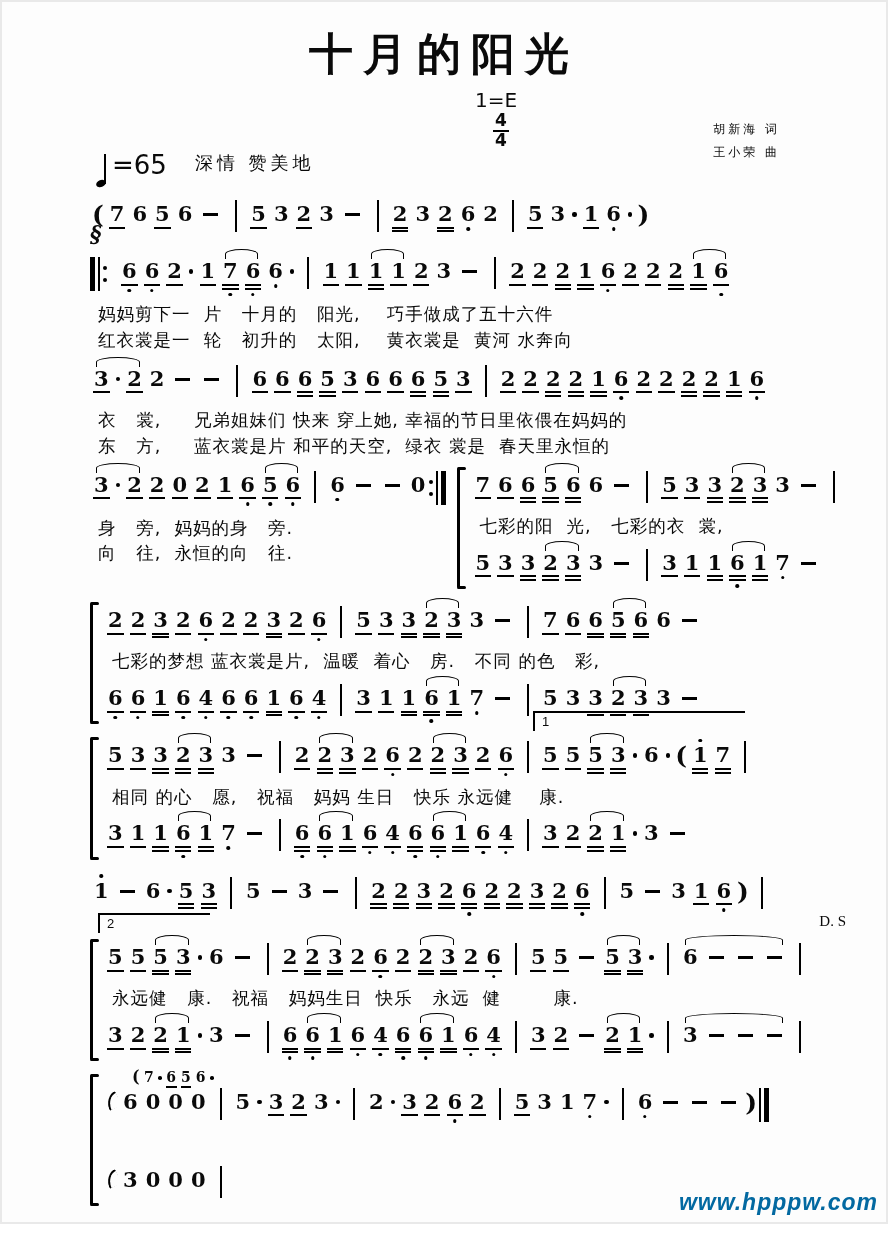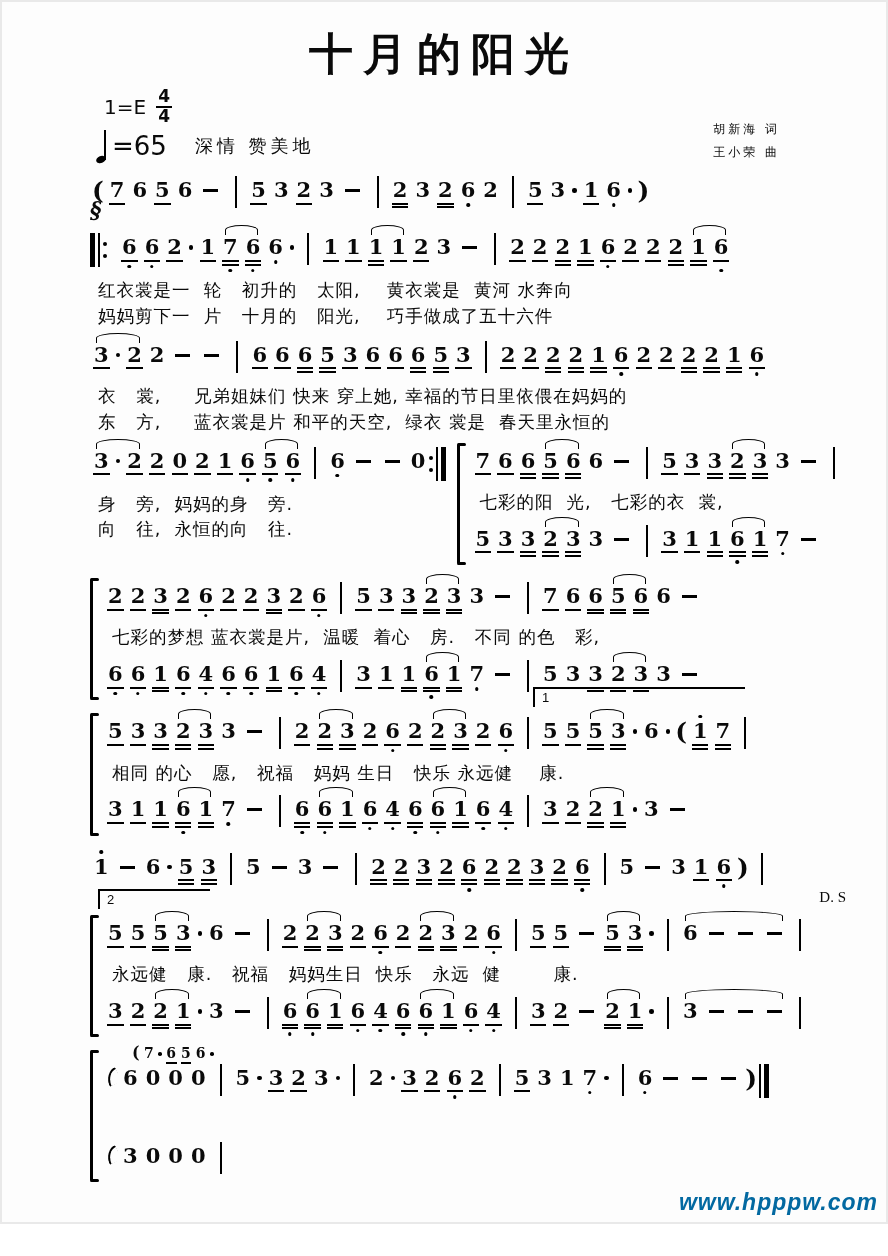--- a/index.html
+++ b/index.html
@@ -2,27 +2,27 @@
 <html><head>
 <meta charset="utf-8">
 <style>
   html,body{margin:0;padding:0;background:#ffffff;}
   .page{position:relative;width:888px;height:1224px;background:#fdfdfd;overflow:hidden;
         box-shadow:inset 0 0 0 2px #e9e9e9; color:#0a0a0a;
         font-family:"DejaVu Serif",serif;}
   
   header{position:relative;padding-top:30px;}
   h1{margin:0;text-align:center;font-size:44px;font-weight:900;letter-spacing:10px;line-height:1.1;}
-  .keyrow{margin:10px 0 0 104px;font-family:"DejaVu Sans",sans-serif;font-size:20px;display:flex;align-items:center;}
+  .keyrow{margin:10px 0 0 104px;font-family:"DejaVu Sans",sans-serif;font-size:20px;display:flex;align-items:center;flex-direction:column;}
   .frac{display:inline-flex;flex-direction:column;align-items:center;margin-left:10px;
         font-weight:700;font-size:17px;line-height:1.05;}
   .frac .top{border-bottom:2px solid #000;padding:0 2px;}
   .credits{position:absolute;right:108px;top:118px;font-size:12px;letter-spacing:3px;
            line-height:1.9;font-family:"DejaVu Sans",sans-serif;}
-  .temporow{margin:2px 0 0 96px;display:flex;align-items:center;font-family:"DejaVu Sans",sans-serif;}
+  .temporow{margin:2px 0 0 96px;display:flex;align-items:flex-start;font-family:"DejaVu Sans",sans-serif;}
   .qnote{position:relative;display:inline-block;width:15px;height:36px;margin-right:1px;}
   .qnote::before{content:"";position:absolute;left:0;bottom:1px;width:10px;height:7px;background:#000;
                  border-radius:50%;transform:rotate(-20deg);}
   .qnote::after{content:"";position:absolute;left:8px;bottom:4px;width:2px;height:30px;background:#000;}
   .tempoval{font-size:26px;line-height:1;}
   .expr{font-size:18px;letter-spacing:4px;margin-left:28px;line-height:1.2;}
   
   main{margin:4px 38px 0 90px;}
   .system{margin-bottom:5px;}
   .withbr,.split-right{display:flex;align-items:stretch;}
@@ -298,22 +298,22 @@
               <span class="ul"></span>
               <span class="ul"></span>
             </span>
             <span class="tok">
               <span class="txt">6</span>
               <span class="ul"></span>
               <span class="lod"></span>
             </span>
           </span>
         </div>
+        <div class="lyr">妈妈剪下一  片   十月的   阳光,    巧手做成了五十六件</div>
         <div class="lyr">红衣裳是一  轮   初升的   太阳,    黄衣裳是  黄河 水奔向</div>
-        <div class="lyr">妈妈剪下一  片   十月的   阳光,    巧手做成了五十六件</div>
       </section>
       <section class="system">
         <div class="nrow">
           <span class="slur">
             <span class="tok">
               <span class="txt">3</span>
               <span class="ul"></span>
             </span>
             <span class="adot"></span>
             <span class="tok">

